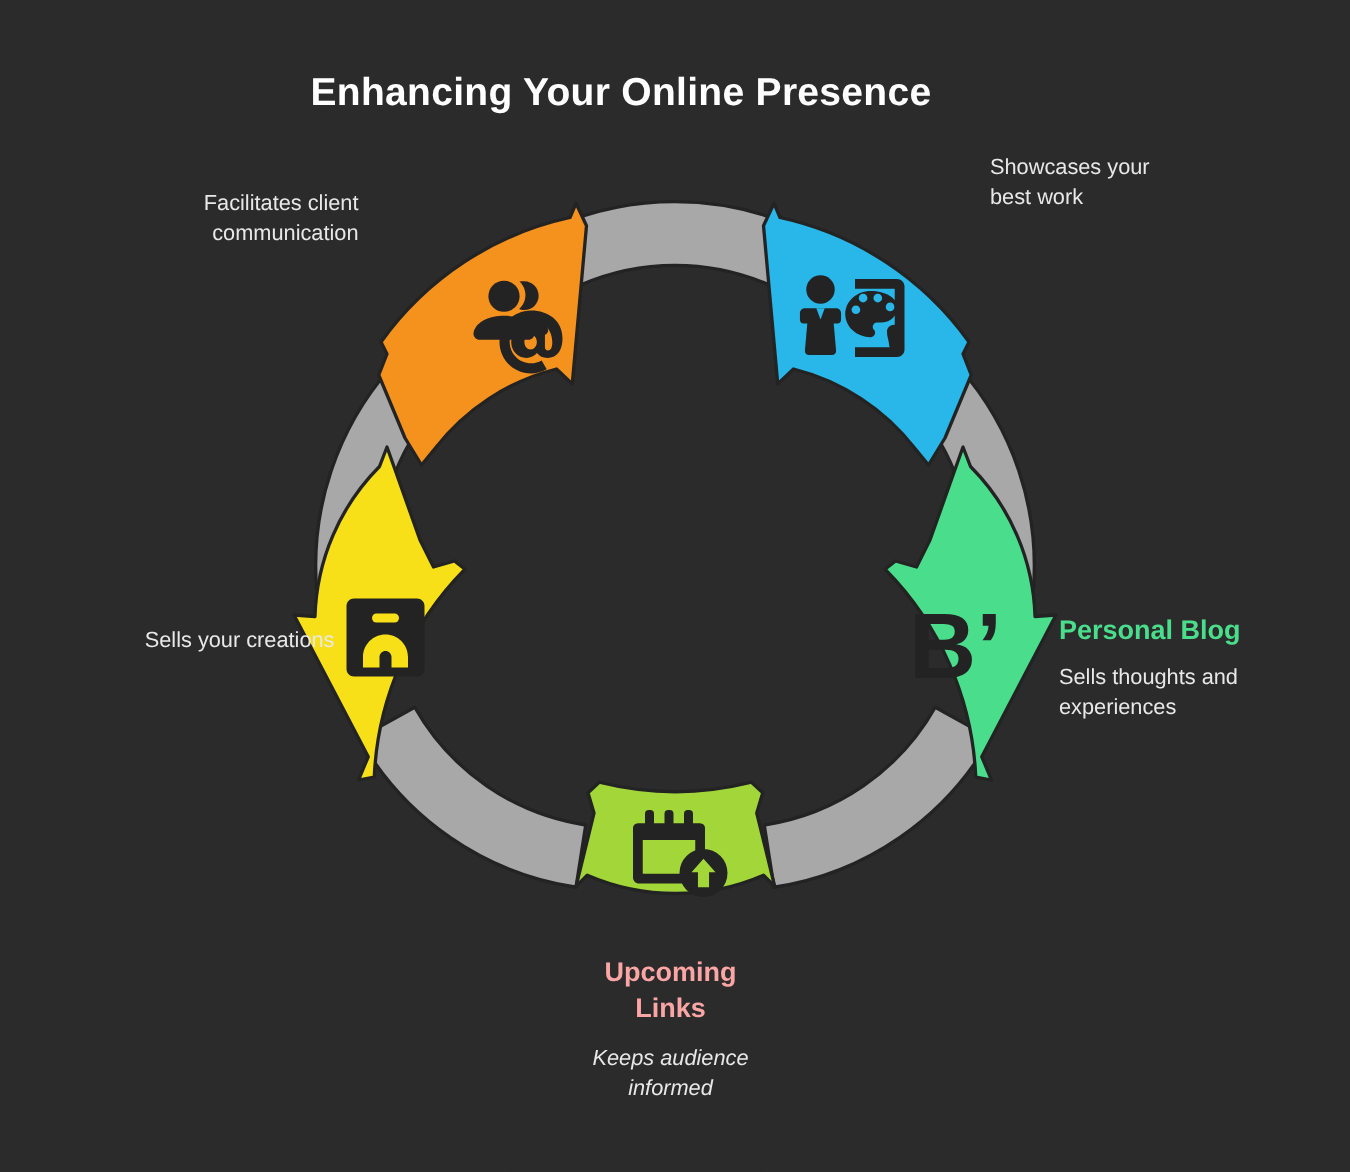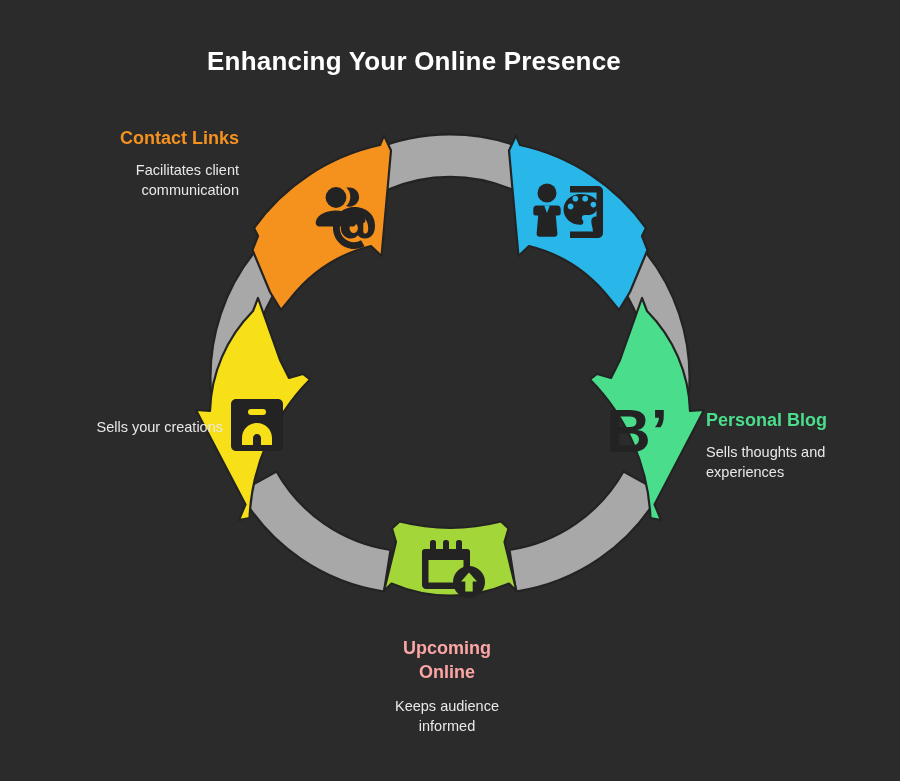--- a/index.html
+++ b/index.html
@@ -44,21 +44,21 @@
     color: #e8e8e8;
     line-height: 20px;
     margin: 0;
   }
   
   #label-contact  { left: 24px;  top: 126px; width: 215px; text-align: right; }
   #label-portfolio{ left: 660px; top: 102px; width: 215px; text-align: left;  }
   #label-blog     { left: 706px; top: 408px; width: 205px; text-align: left;  }
   #label-events   { left: 362px; top: 636px; width: 170px; text-align: center;}
   #label-store    { left: 8px;   top: 417px; width: 215px; text-align: right; }
-  #label-events .label-desc { margin-top: 12px; }
+  #label-events .label-desc { margin-top: 12px; font-style: italic; }
 </style>
 </head>
 <body>
 
 <div id="page-title">Enhancing Your Online Presence</div>
 
 <svg id="diagram" width="900" height="781" viewBox="0 0 900 781">
 
   <g>
 
@@ -210,46 +210,47 @@
       <path fill="#232323" d="M5 0h42c2.8 0 5 2.2 5 5v42c0 2.8-2.2 5-5 5H5c-2.8 0-5-2.2-5-5V5c0-2.8 2.2-5 5-5z"></path>
 
       <rect fill="#f7e017" x="17" y="10" width="18" height="6" rx="3"></rect>
 
       <path fill="#f7e017" d="M26 24c8.3 0 15 6.7 15 15v7H30v-7c0-2.2-1.8-4-4-4s-4 1.8-4 4v7H11v-7c0-8.3 6.7-15 15-15z"></path>
     </g>
   </g>
 </svg>
 
 <div class="label-block" id="label-contact">
-  <div class="label-title" style="color:#f5921e">
-    <span>Contact Links</span>
-  </div>
   <div class="label-desc">
     <span>Facilitates client</span><br>
     <span>communication</span>
   </div>
 </div>
 
 <div class="label-block" id="label-portfolio">
+  <div class="label-desc">
+    <span>Showcases your</span><br>
+    <span>best work</span>
+  </div>
 </div>
 
 <div class="label-block" id="label-blog">
   <div class="label-title" style="color:#4ade8c">
     <span>Personal Blog</span>
   </div>
   <div class="label-desc">
     <span>Sells thoughts and</span><br>
     <span>experiences</span>
   </div>
 </div>
 
 <div class="label-block" id="label-events">
   <div class="label-title" style="color:#fca5a5">
     <span>Upcoming</span><br>
-    <span>Online</span>
+    <span>Links</span>
   </div>
   <div class="label-desc">
     <span>Keeps audience</span><br>
     <span>informed</span>
   </div>
 </div>
 
 <div class="label-block" id="label-store">
   <div class="label-desc">
     <span>Sells your creations</span>

